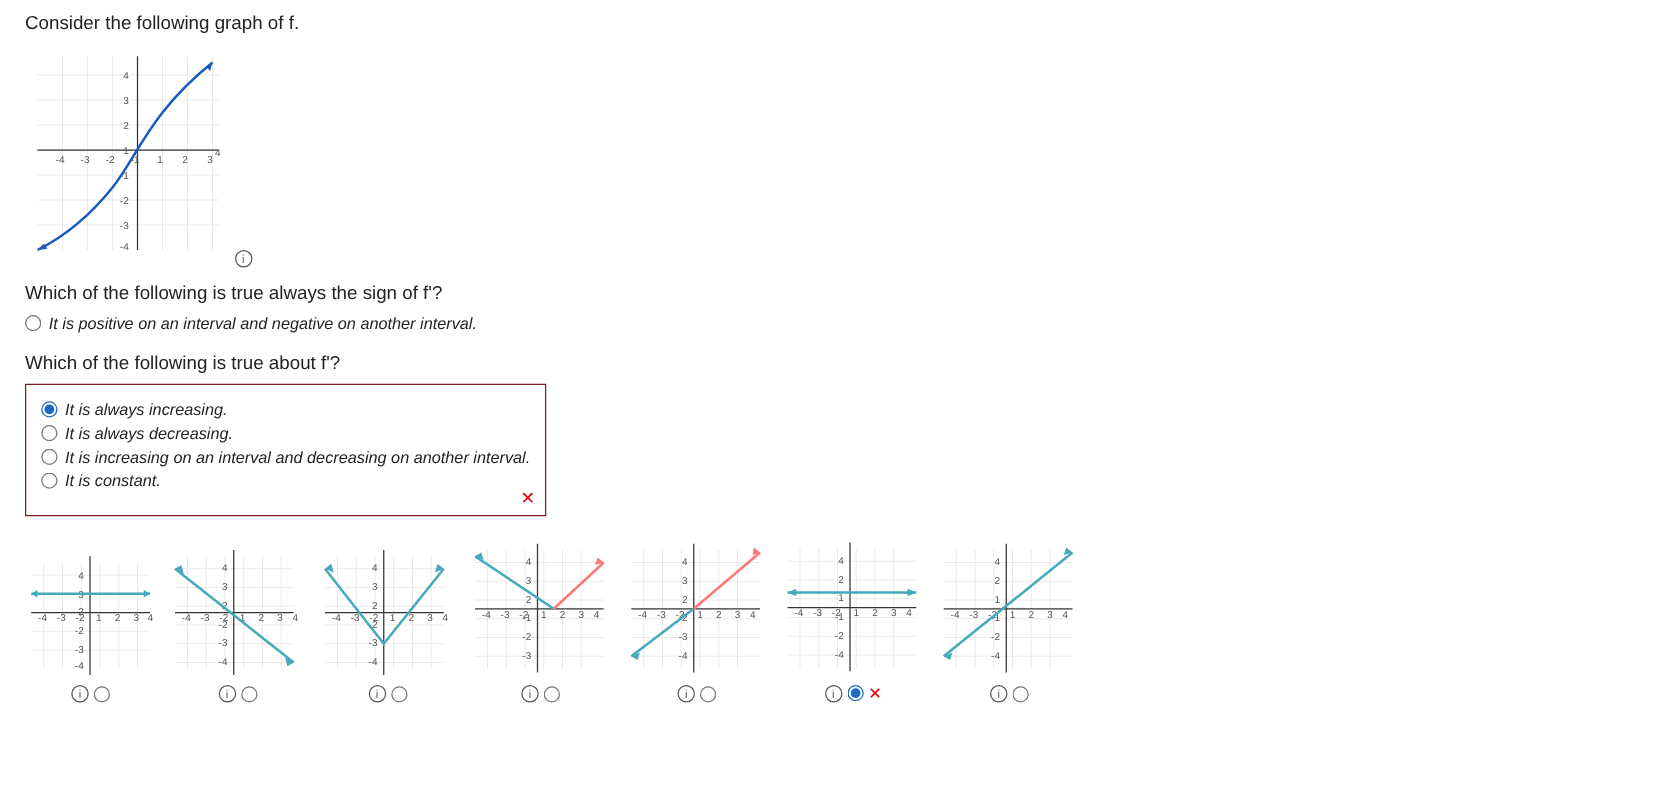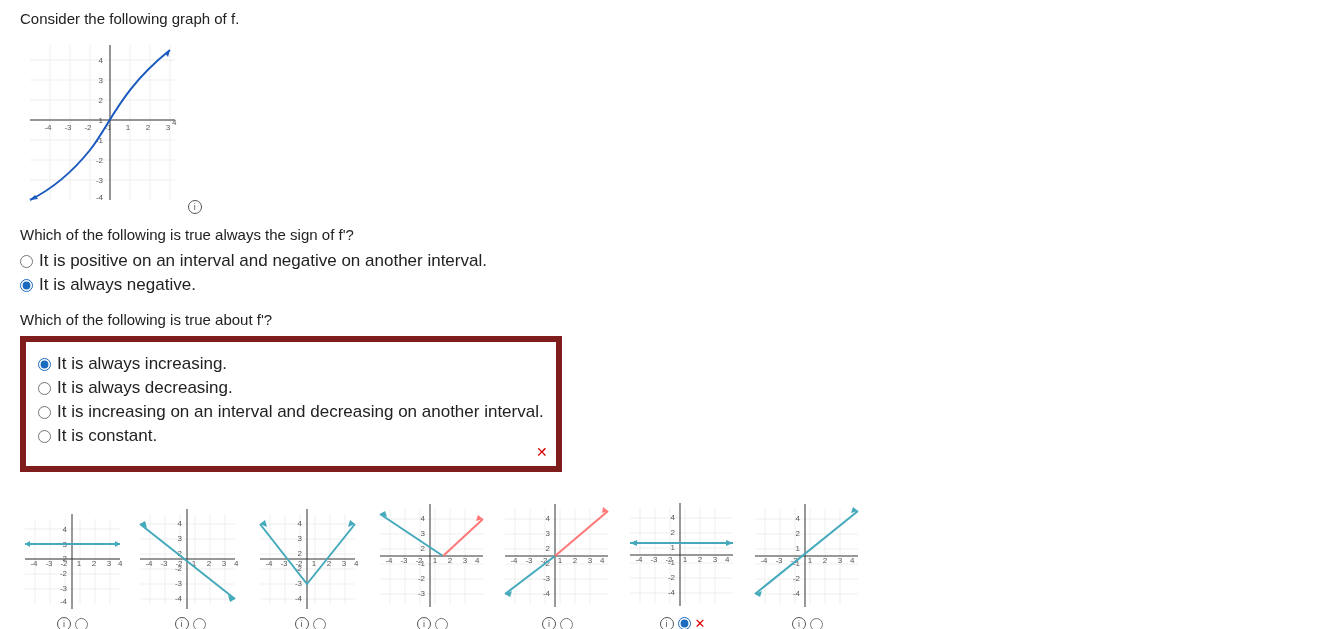--- a/index.html
+++ b/index.html
@@ -24,28 +24,29 @@
       list-style: none;
       margin-bottom: 12px;
     }
     .options-list li {
       margin: 4px 0;
       display: flex;
       align-items: center;
       gap: 6px;
     }
     .options-list li label {
-      font-size: 17px;
+      font-size: 13px;
+      font-style: italic;
     }
     .bordered-section {
-      border: 6px solid #7f1d1d;
+      border: 1px solid #7f1d1d;
       padding: 8px 12px;
       display: inline-block;
       min-width: 380px;
-      margin-bottom: 16px;
+      margin-bottom: 6px;
       position: relative;
     }
     .bordered-section .close-x {
       position: absolute;
       bottom: 6px;
       right: 8px;
       color: #d00;
       font-size: 14px;
       cursor: pointer;
     }
@@ -155,24 +156,20 @@
   </svg>
   <span class="info-circle" style="margin-left:4px">i</span>
 </div>
 
 
 <p class="question-text" style="margin-top:4px">Which of the following is true always the sign of f'?</p>
 <ul class="options-list">
   <li>
     <input type="radio" name="q1" style="">
     <label>It is positive on an interval and negative on another interval.</label>
-  </li>
-  <li>
-    <input type="radio" name="q1" checked="" style="">
-    <label>It is always negative.</label>
   </li>
 </ul>
 
 
 <p class="question-text" style="margin-top:16px">Which of the following is true about f'?</p>
 <div class="bordered-section">
   <ul class="options-list">
     <li>
       <input type="radio" name="q2" checked="" style="">
       <label>It is always increasing.</label>

